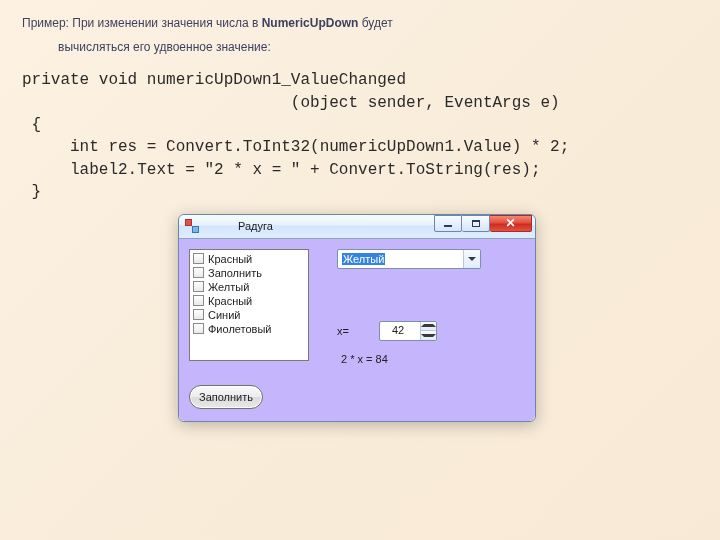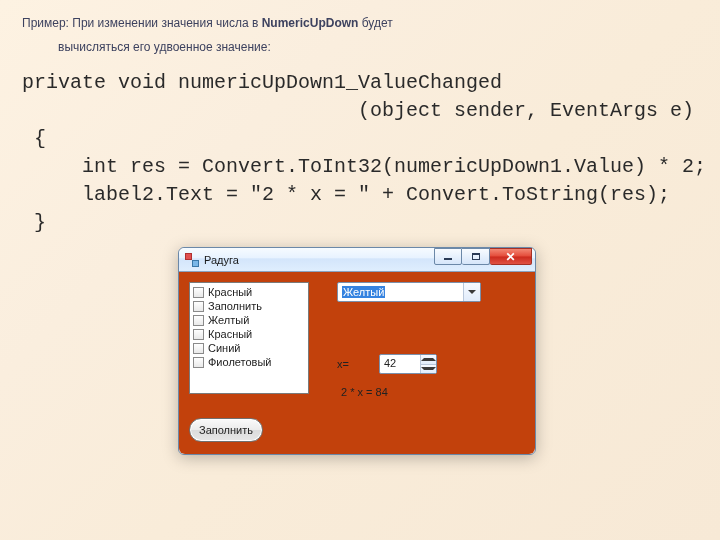--- a/index.html
+++ b/index.html
@@ -26,21 +26,21 @@
     display: block;
     padding-left: 36px;
     margin-top: 8px;
   }
   .heading b {
     font-weight: bold;
   }
   pre.code {
     margin: 14px 0 10px 0;
     font-family: "Consolas","Courier New",monospace;
-    font-size: 20px;
+    font-size: 16px;
     color: #2a2a2a;
     white-space: pre;
     line-height: 1.4;
   }
 
   
   .win {
     position: relative;
     width: 356px;
     margin: 10px 0 0 156px;
@@ -54,20 +54,21 @@
   .titlebar {
     height: 24px;
     border-top-left-radius: 6px;
     border-top-right-radius: 6px;
     background: linear-gradient(#f6fbff 0%, #e7f2ff 45%, #d3e5fb 46%, #dfeefe 100%);
     display: flex;
     align-items: center;
     padding: 0 3px 0 6px;
     border-bottom: 1px solid #8aa2c0;
     box-sizing: border-box;
+    gap: 34px;
   }
   .app-icon {
     width: 14px; height: 14px;
     margin-right: 5px;
     position: relative;
     display: inline-block;
   }
   .app-icon::before {
     content: "";
     position: absolute;
@@ -119,21 +120,21 @@
   }
   .win-btn.min span { display:block;width:8px;height:2px;background:#2a3a55;margin-top:5px;}
   .win-btn.max span { display:block;width:8px;height:7px;border:1px solid #2a3a55;border-top-width:2px;box-sizing:border-box;}
   .win-btn.close span {
     font-weight: bold;
     font-size: 12px;
     line-height: 10px;
   }
 
   .win-body {
-    background: #c2410c;
+    background: #c4b5fd;
     border-bottom-left-radius: 6px;
     border-bottom-right-radius: 6px;
     padding: 10px 10px 12px 10px;
     box-sizing: border-box;
     display: flex;
     flex-direction: column;
   }
   .row-top {
     display: flex;
     align-items: flex-start;
@@ -220,21 +221,21 @@
     width: 58px;
     height: 20px;
     border: 1px solid #7a90ac;
     background: #fff;
     box-sizing: border-box;
     display: flex;
     border-radius: 2px;
   }
   .numeric-val {
     flex: 1;
-    padding: 2px 4px;
+    padding: 2px 12px;
     color: #222;
   }
   .numeric-btns {
     width: 15px;
     border-left: 1px solid #b9c7da;
     display: flex;
     flex-direction: column;
   }
   .numeric-btns div {
     flex: 1;

